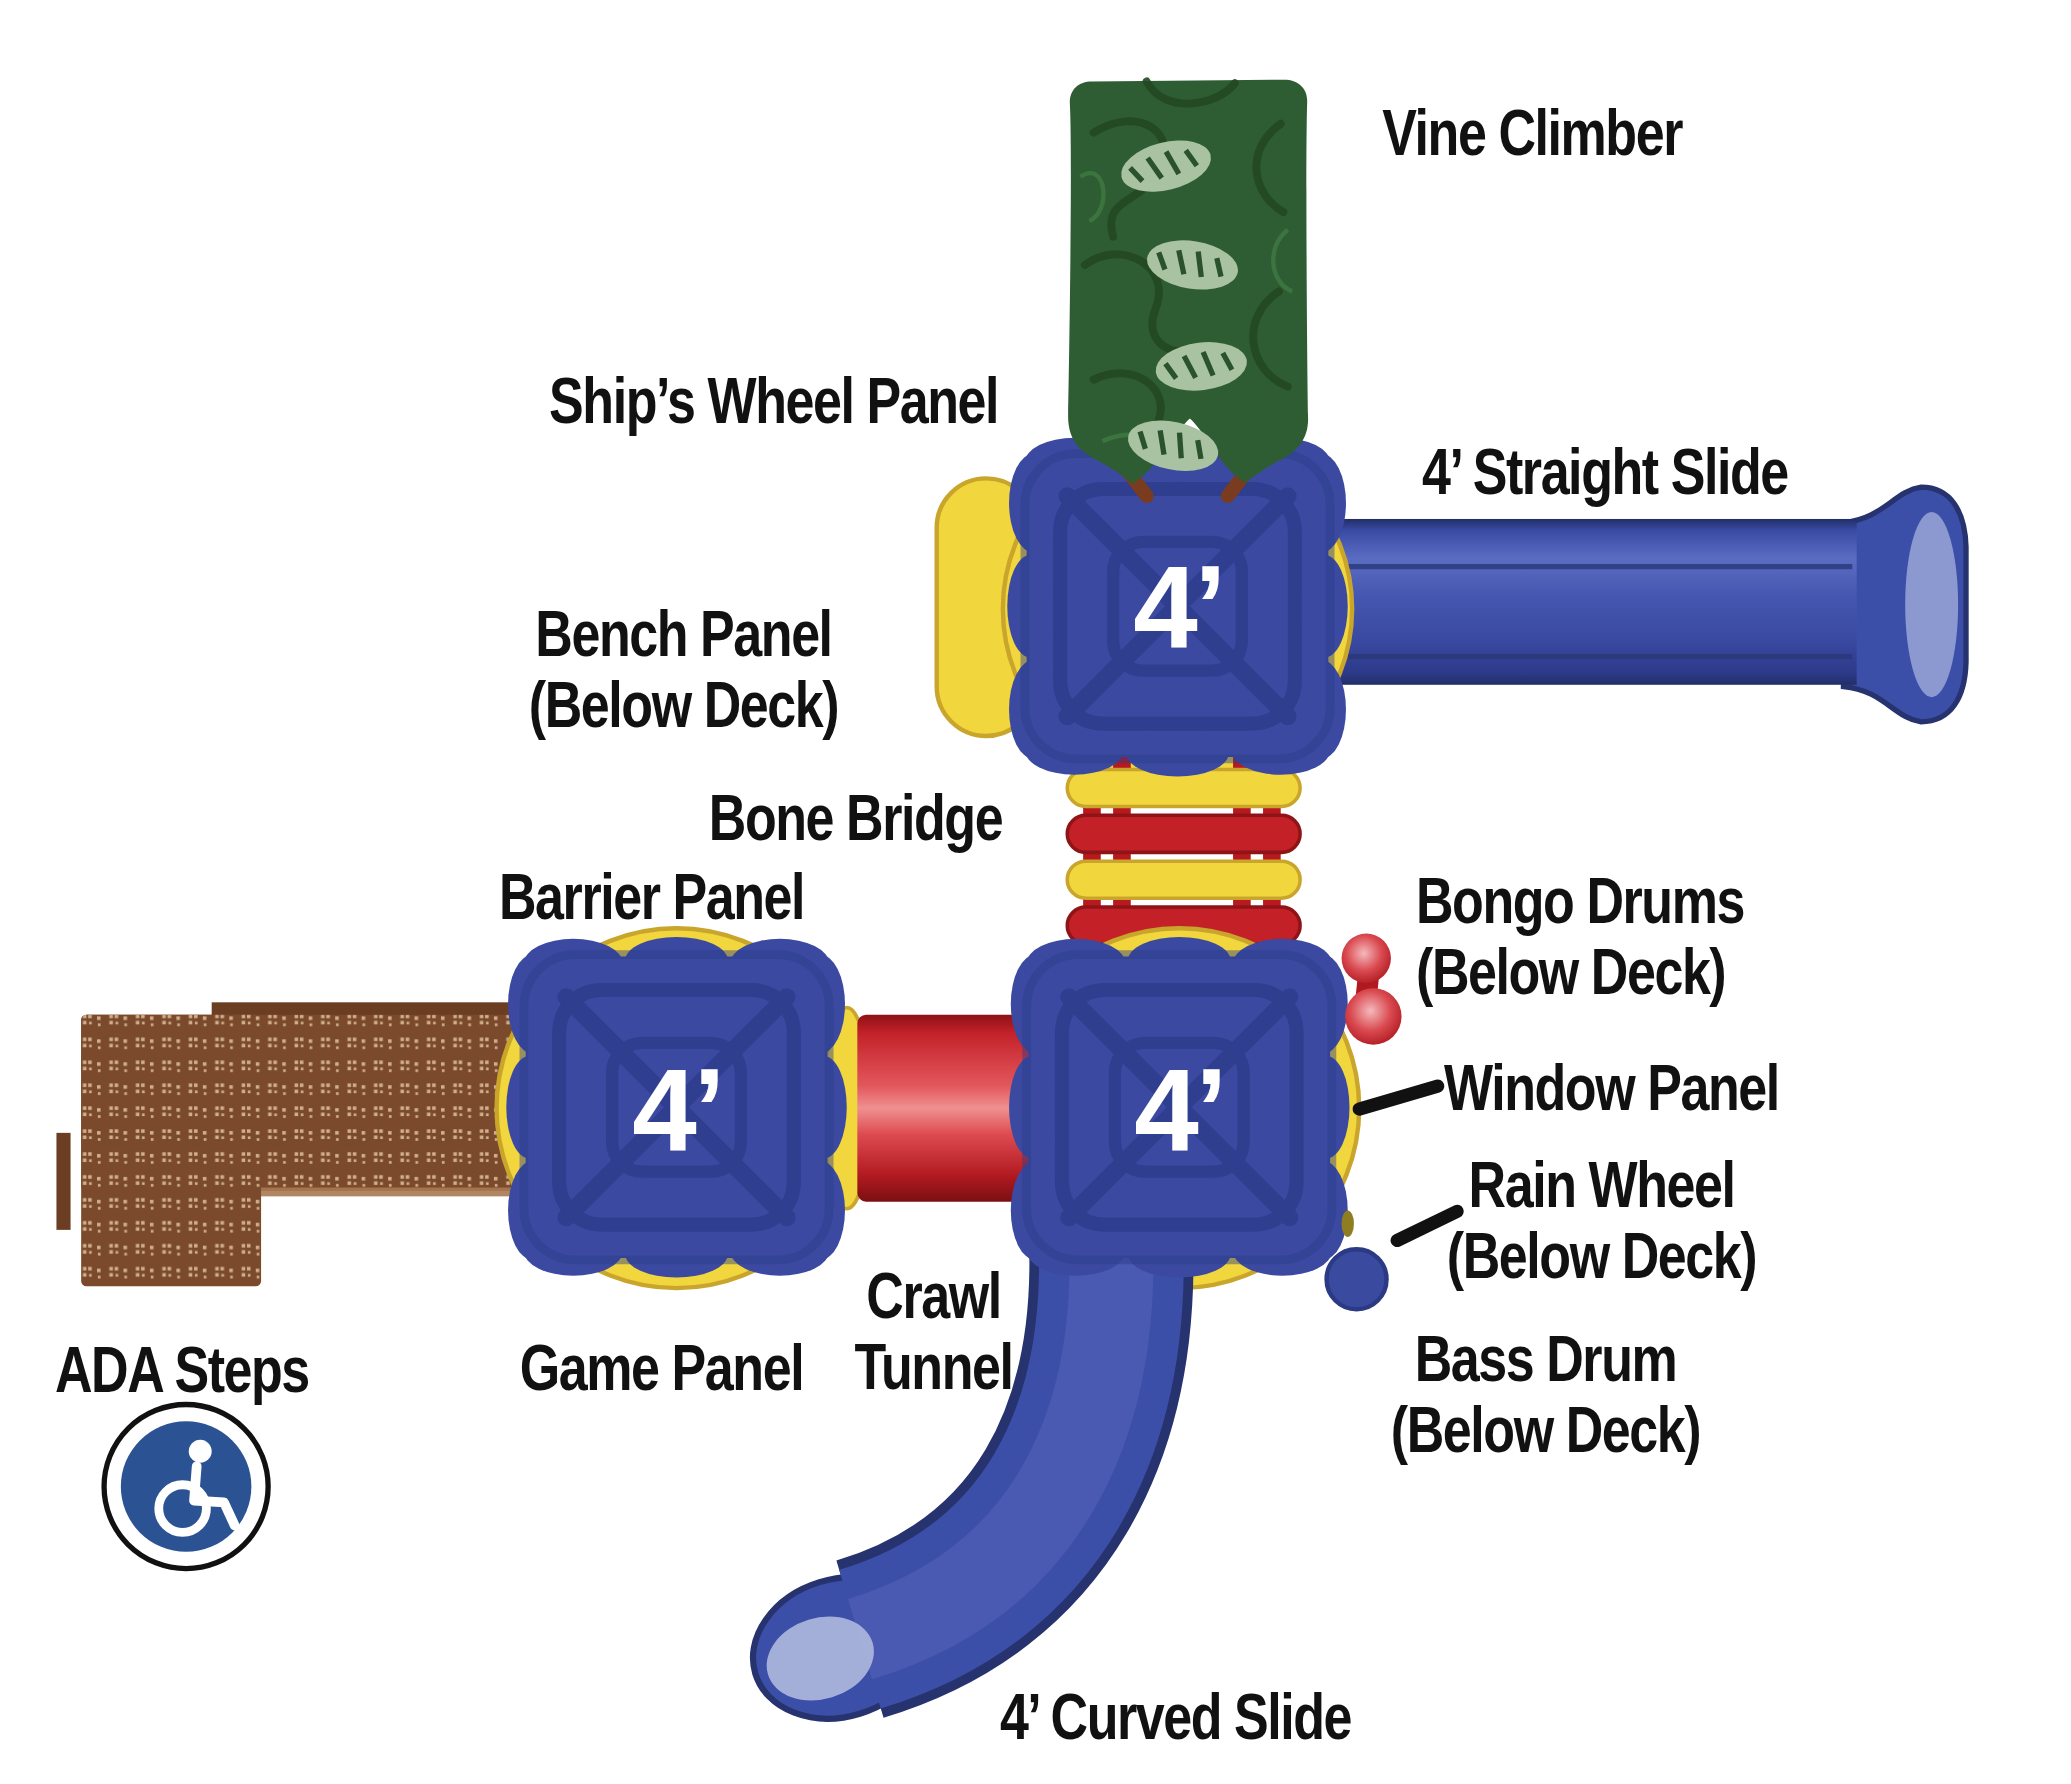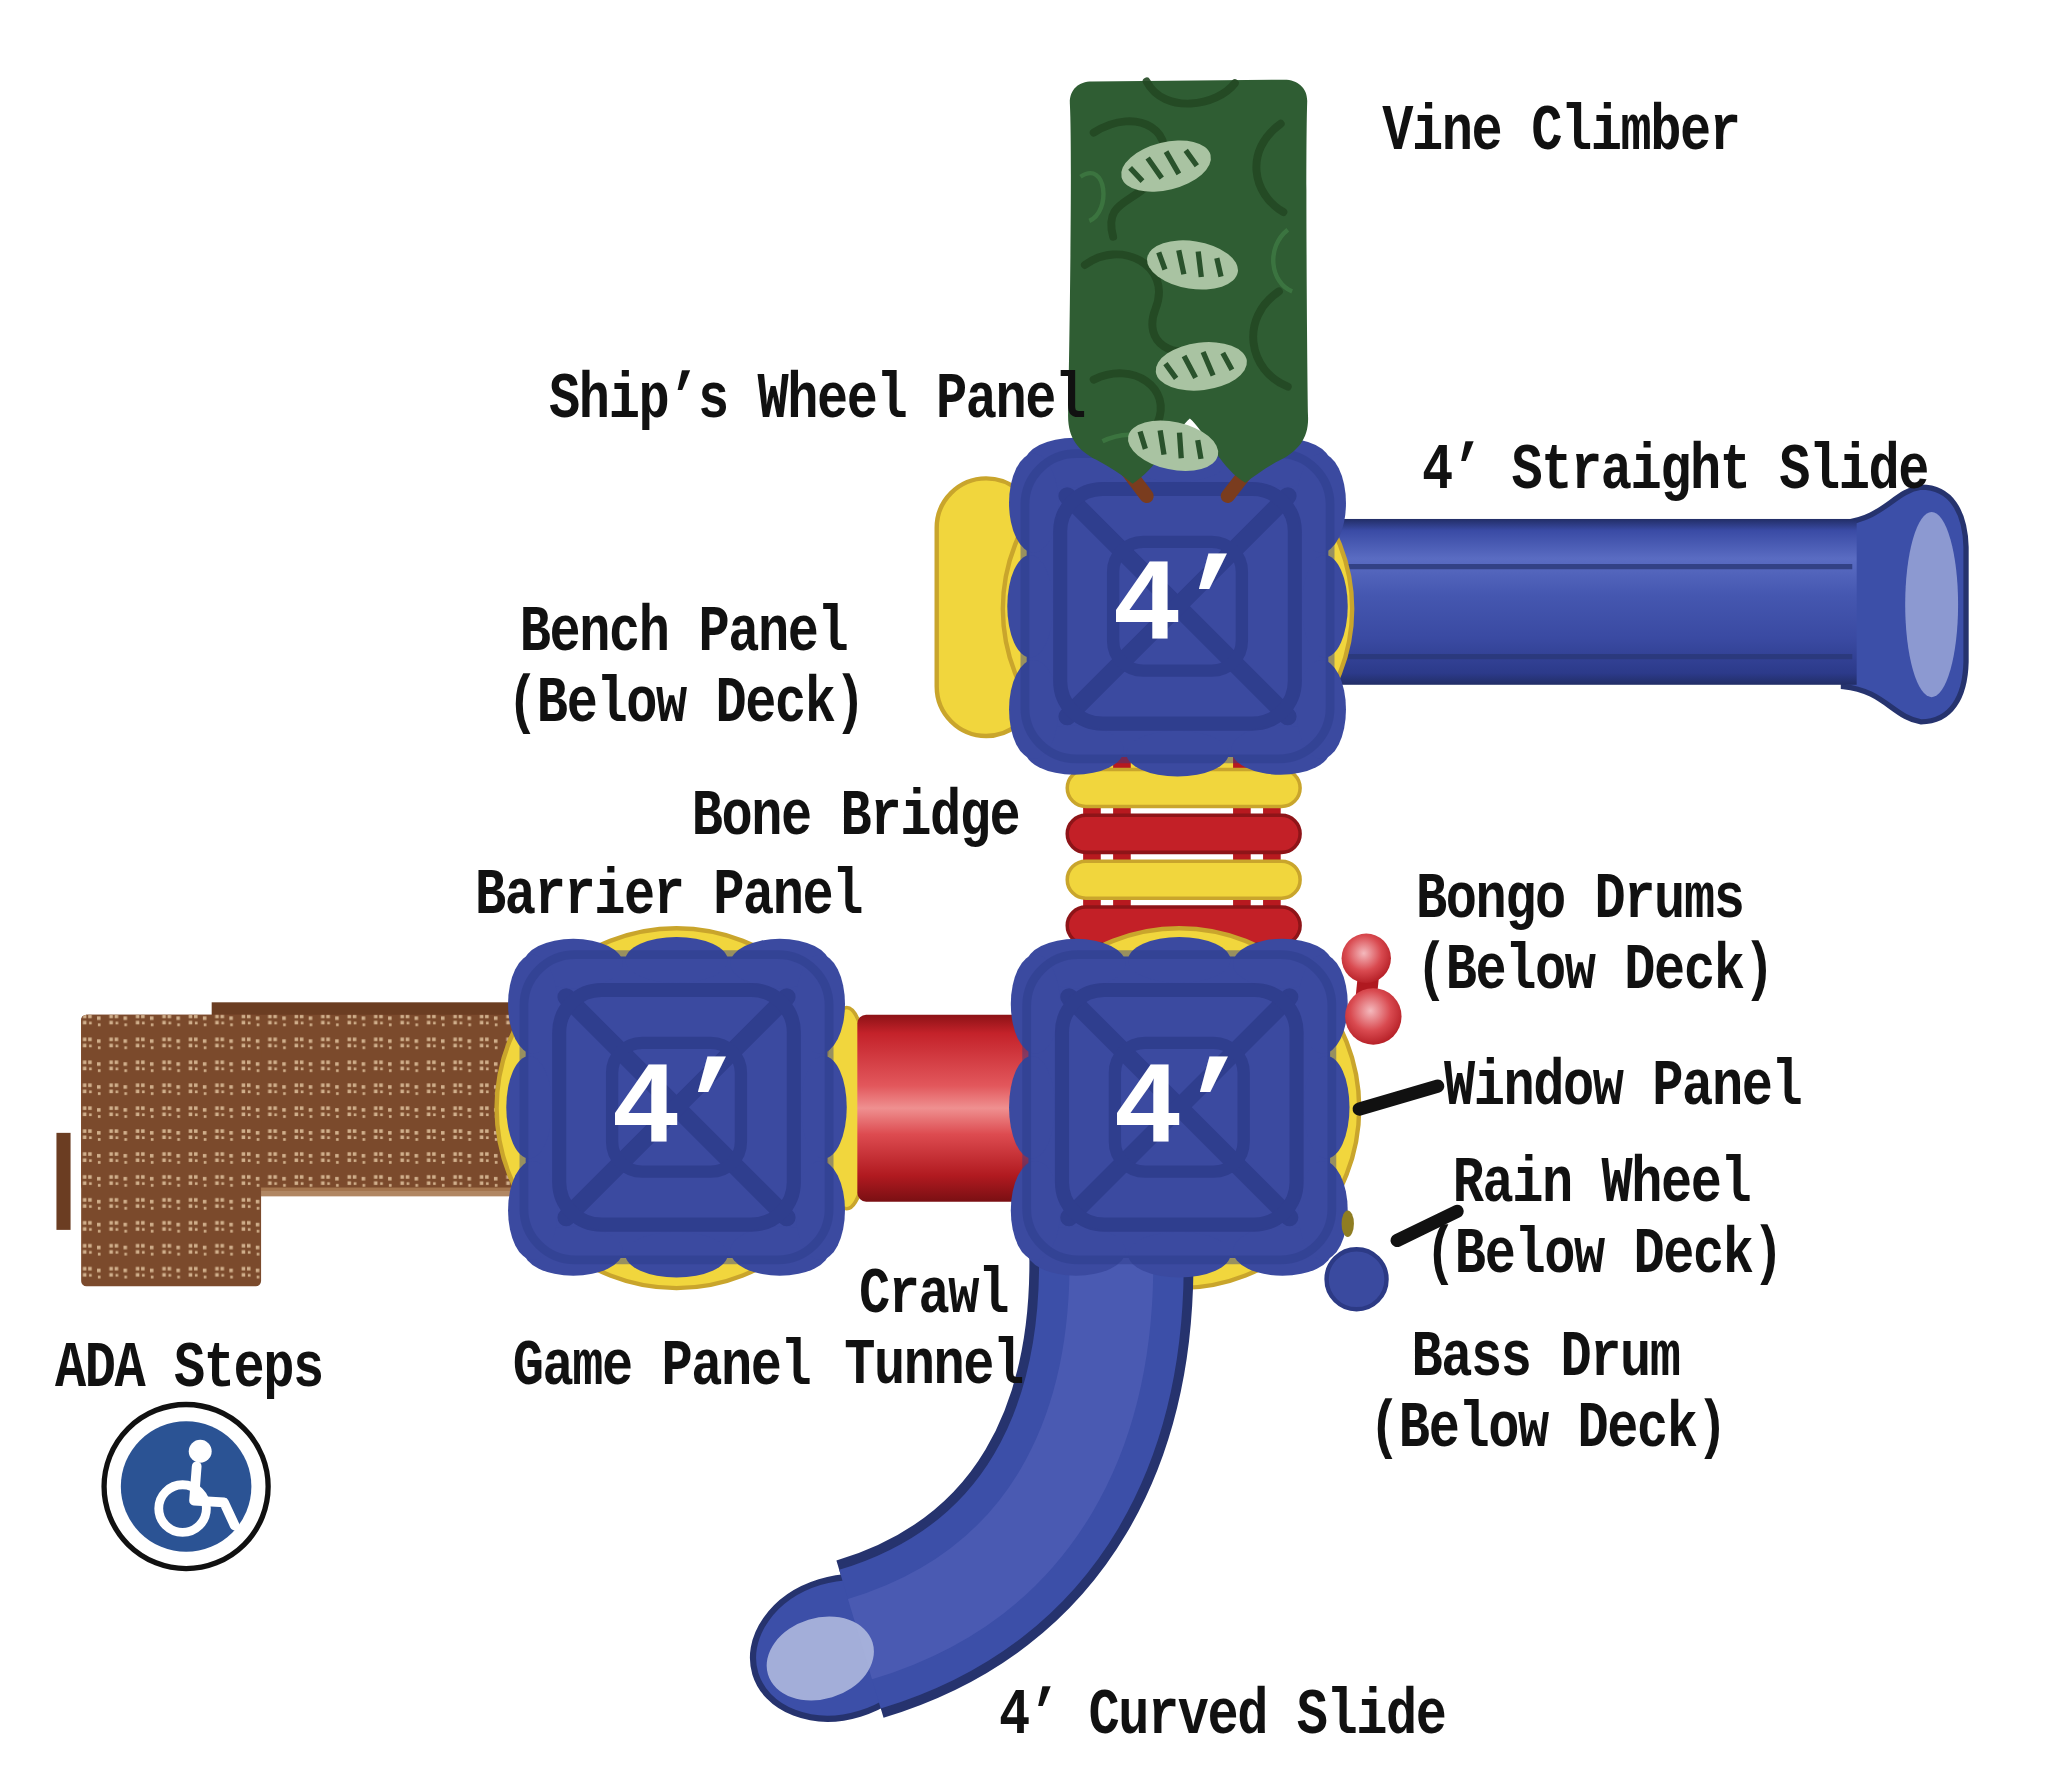--- a/index.html
+++ b/index.html
@@ -2,21 +2,21 @@
 <html style="font-size:14px"><head>
 <meta charset="utf-8">
 <style>
   html,body{margin:0;padding:0;background:#ffffff;}
   .canvas{
     position:relative;
     width:2071px;
     height:1785px;
     background:#ffffff;
     overflow:hidden;
-    font-family:Liberation Mono, monospace;
+    font-family:Liberation Sans, sans-serif;
   }
   .scene{position:absolute;left:0;top:0;width:2071px;height:1785px;}
   .lbl{
     position:absolute;
     font-weight:bold;
     color:#111111;
     font-size:65px;
     letter-spacing:-1.8px;
     line-height:71px;
     text-align:center;

